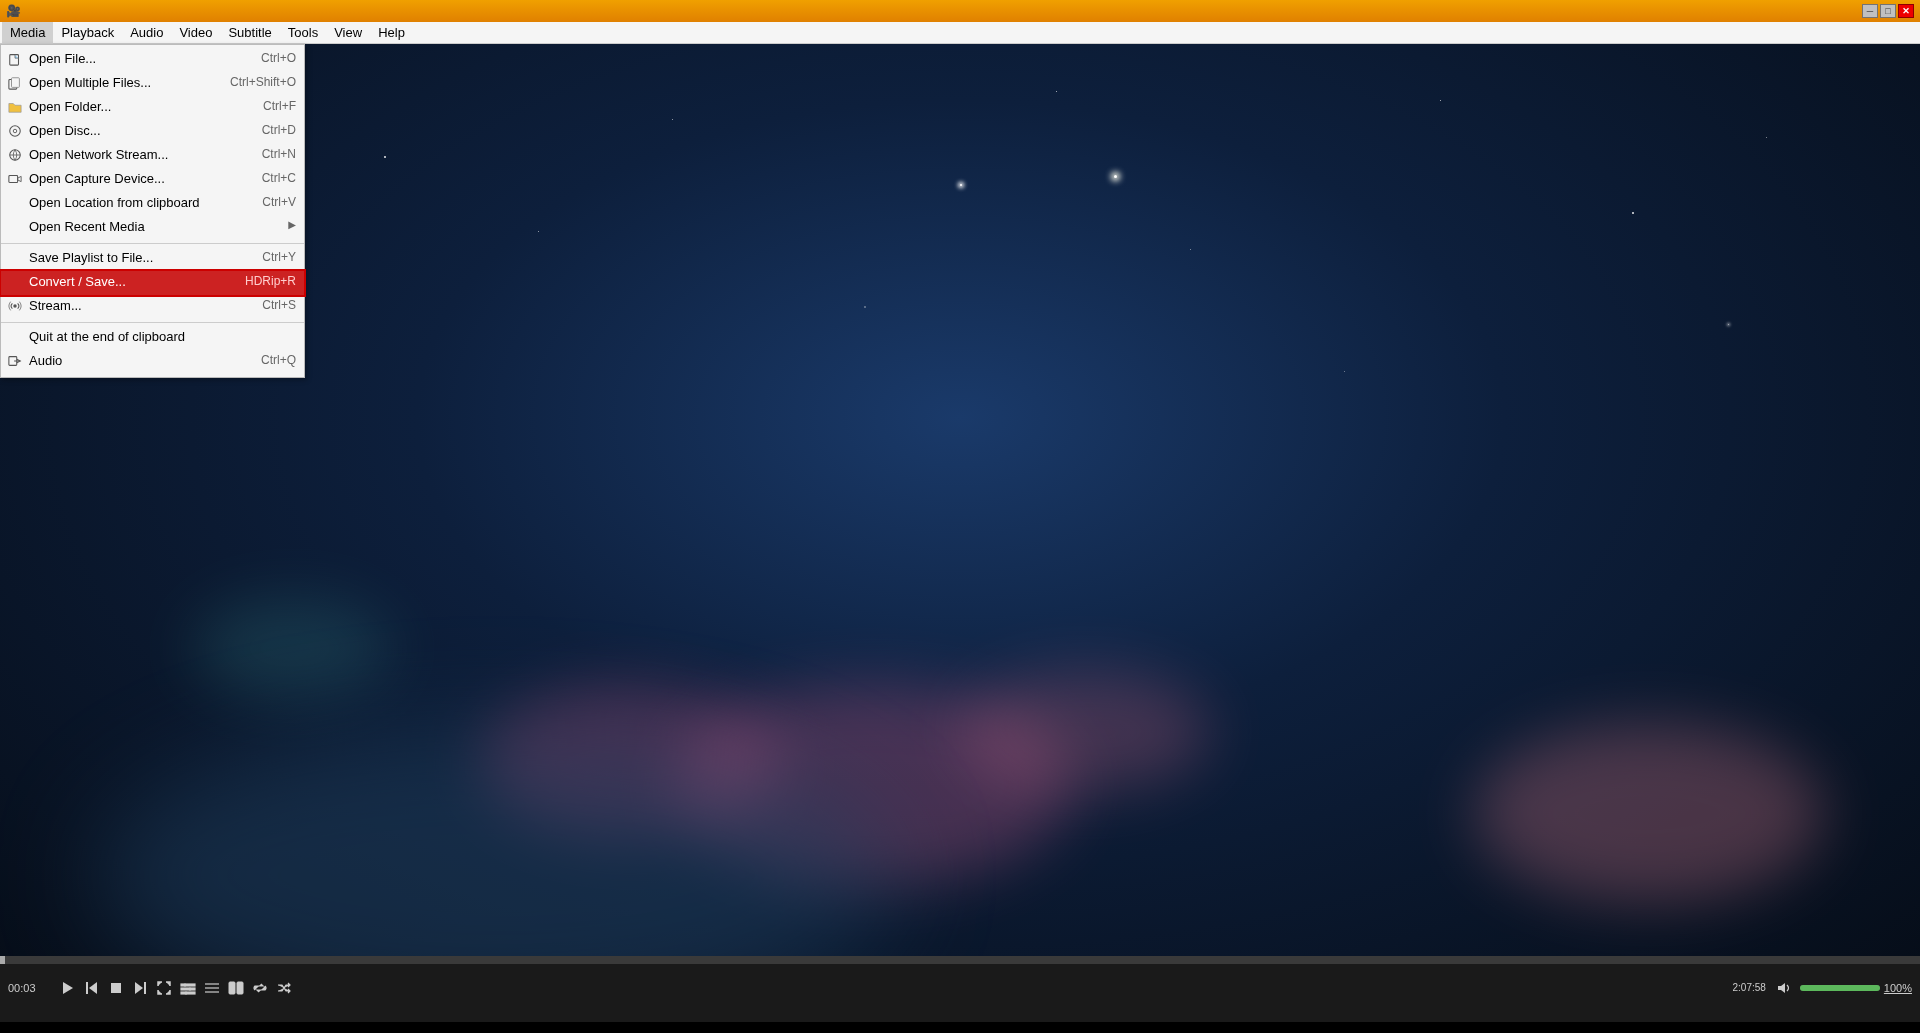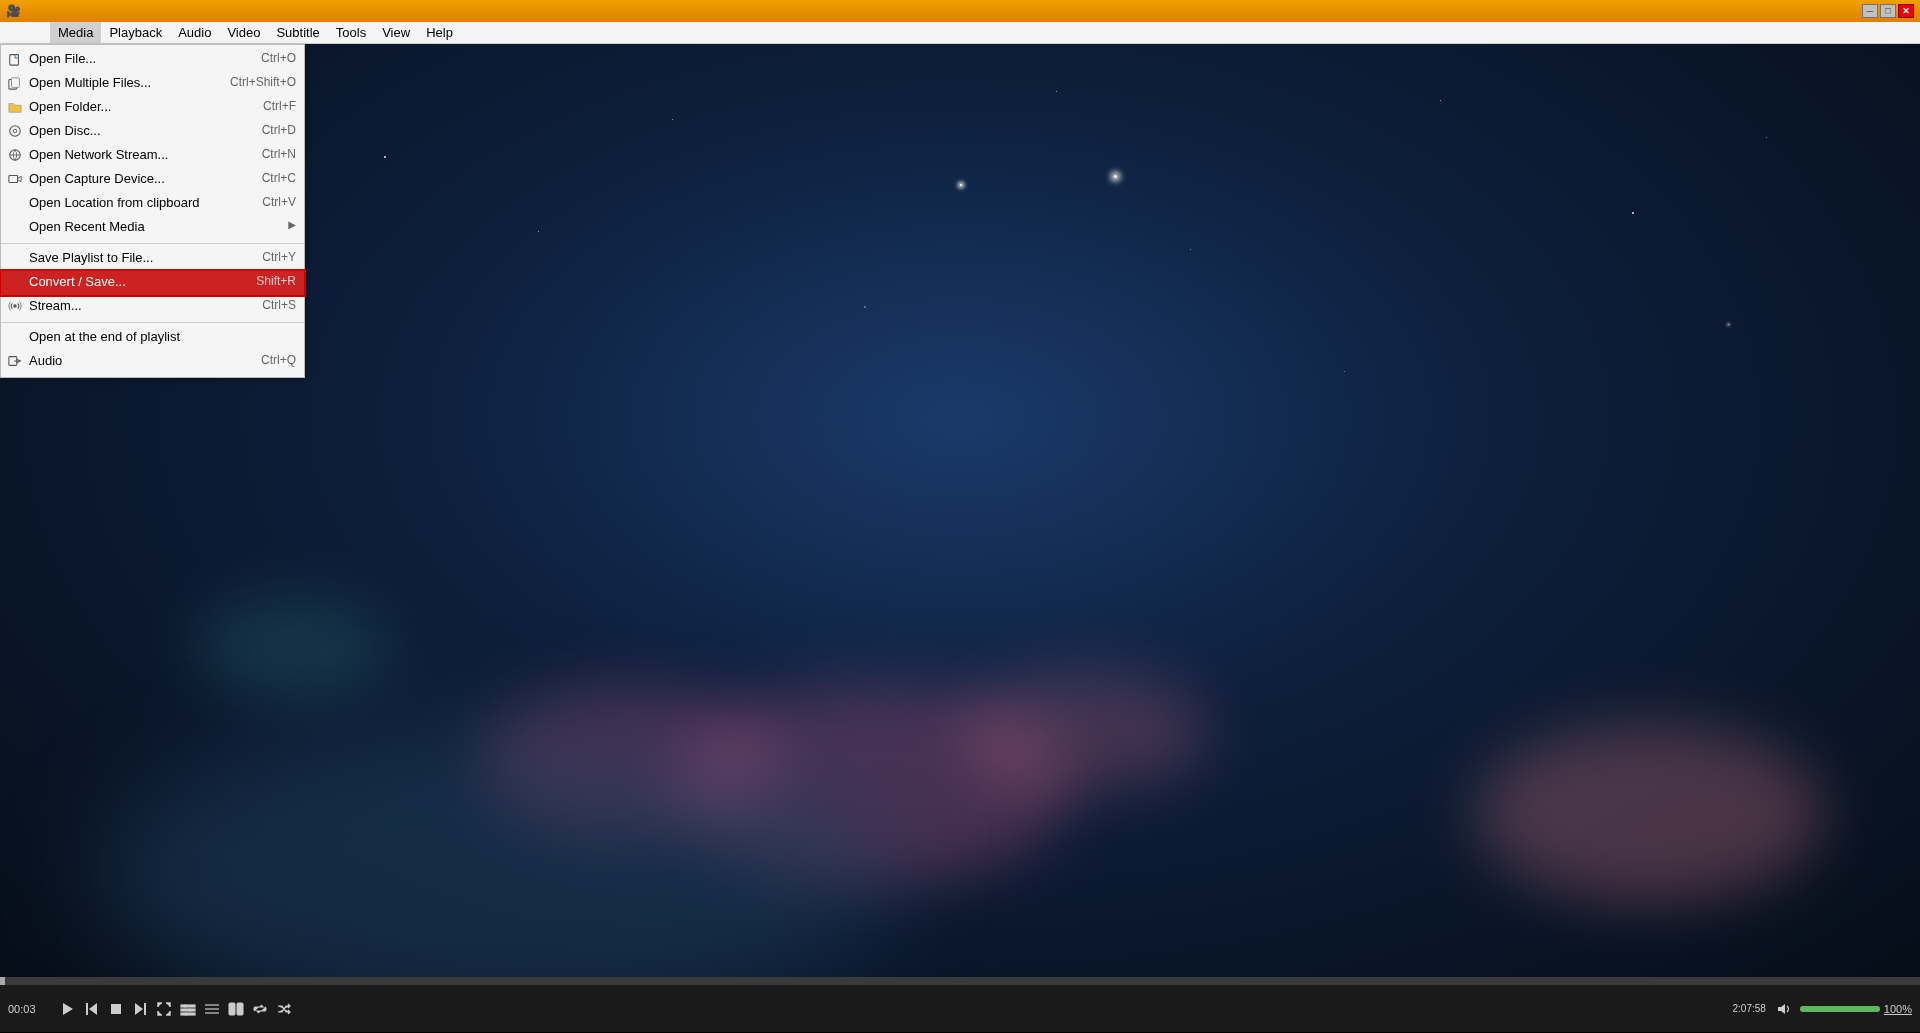--- a/index.html
+++ b/index.html
@@ -61,21 +61,20 @@
       padding: 2px 8px;
       cursor: pointer;
       height: 22px;
       display: flex;
       align-items: center;
       font-size: 13px;
       color: #000;
     }
     .menu-item:hover, .menu-item.active {
       background: #e0e0e0;
-      margin-left: 48px;
     }
     .menu-item.active {
       background: #d0d0d0;
     }
 
     
     #media-dropdown {
       position: absolute;
       top: 44px;
       left: 0px;
@@ -153,24 +152,24 @@
     .nebula {
       position: absolute;
       border-radius: 50%;
       filter: blur(30px);
       opacity: 0.4;
     }
 
     
     #controls-bar {
       position: absolute;
-      bottom: 1px;
+      bottom: 11px;
       left: 0;
       right: 0;
-      height: 55px;
+      height: 66px;
       background: #1a1a1a;
       display: flex;
       flex-direction: column;
     }
     #progress-bar-container {
       width: 100%;
       height: 8px;
       background: #3a3a3a;
       position: relative;
       cursor: pointer;
@@ -347,40 +346,40 @@
 
   <div class="dropdown-item">
     <span class="item-icon"></span>
     <span class="item-label">Save Playlist to File...</span>
     <span class="shortcut">Ctrl+Y</span>
   </div>
 
   <div class="dropdown-item highlighted">
     <span class="item-icon"></span>
     <span class="item-label">Convert / Save...</span>
-    <span class="shortcut">Shift+R</span>
+    <span class="shortcut">HDRip+R</span>
   </div>
 
   <div class="dropdown-item">
     <span class="item-icon">
       <svg viewBox="0 0 16 16" width="14" height="14">
           <circle cx="8" cy="8" r="2" fill="#555"></circle>
           <path d="M5 5 Q2 8 5 11 M11 5 Q14 8 11 11" fill="none" stroke="#555" stroke-width="1.2"></path>
           <path d="M3 3 Q-1 8 3 13 M13 3 Q17 8 13 13" fill="none" stroke="#555" stroke-width="0.8"></path>
         </svg>
     </span>
     <span class="item-label">Stream...</span>
     <span class="shortcut">Ctrl+S</span>
   </div>
 
   <div class="dropdown-separator"></div>
 
   <div class="dropdown-item">
     <span class="item-icon"></span>
-    <span class="item-label">Open at the end of playlist</span>
+    <span class="item-label">Quit at the end of clipboard</span>
     <span class="shortcut"></span>
   </div>
 
   <div class="dropdown-item">
     <span class="item-icon">
       <svg viewBox="0 0 16 16" width="14" height="14">
           <rect x="1" y="3" width="9" height="10" rx="1" fill="none" stroke="#555" stroke-width="1.2"></rect>
           <path d="M10 6 l4 2 -4 2" fill="none" stroke="#555" stroke-width="1.2"></path>
           <line x1="7" y1="8" x2="14" y2="8" stroke="#555" stroke-width="1.2"></line>
         </svg>

